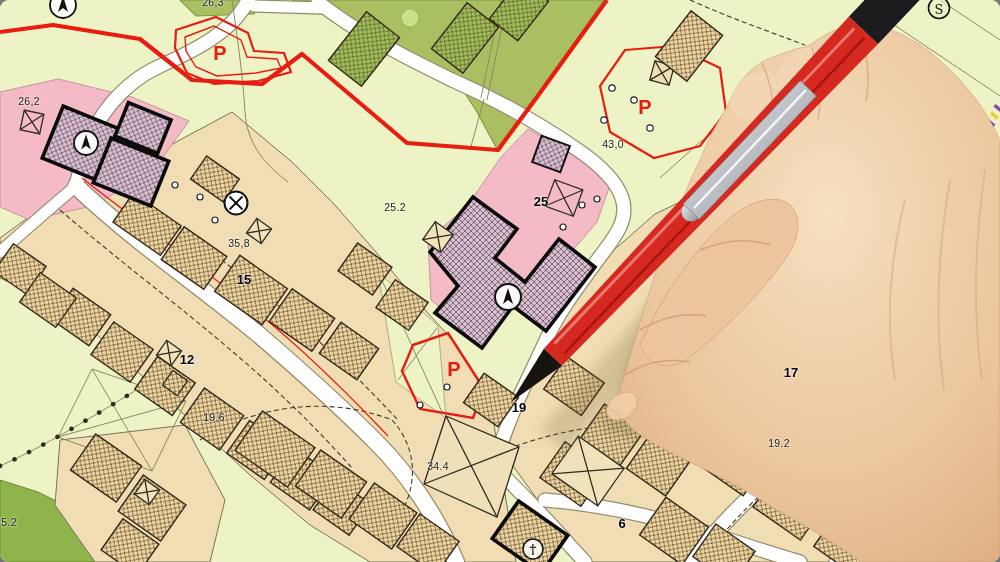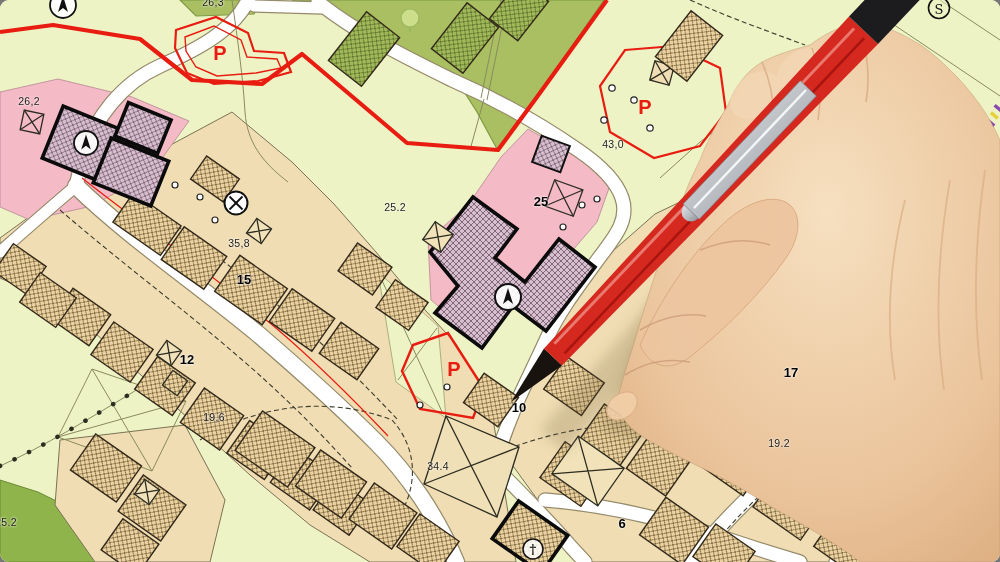--- a/index.html
+++ b/index.html
@@ -337,20 +337,20 @@
 <div class="lbl lbl-p" style="left:645px;top:107px">P</div>
 <div class="lbl lbl-p" style="left:454px;top:369px">P</div>
 <div class="lbl" style="left:613px;top:144px">43,0</div>
 <div class="lbl lbl-bold" style="left:541px;top:201px">25</div>
 <div class="lbl" style="left:395px;top:207px">25.2</div>
 <div class="lbl" style="left:239px;top:243px">35,8</div>
 <div class="lbl lbl-bold" style="left:244px;top:279px">15</div>
 <div class="lbl lbl-bold" style="left:187px;top:359px">12</div>
 <div class="lbl" style="left:214px;top:417px">19,6</div>
 <div class="lbl" style="left:6px;top:522px">25.2</div>
-<div class="lbl lbl-bold" style="left:519px;top:407px">10</div>
+<div class="lbl lbl-bold" style="left:519px;top:407px">19</div>
 <div class="lbl" style="left:438px;top:466px">34.4</div>
 <div class="lbl lbl-bold" style="left:791px;top:372px">17</div>
 <div class="lbl" style="left:779px;top:443px">19.2</div>
 <div class="lbl lbl-bold" style="left:622px;top:523px">6</div>
 <div class="lbl lbl-s" style="left:939px;top:9px">S</div>
 <div class="lbl lbl-cross" style="left:533px;top:549px">†</div>
 </div>
 
 </body></html>

